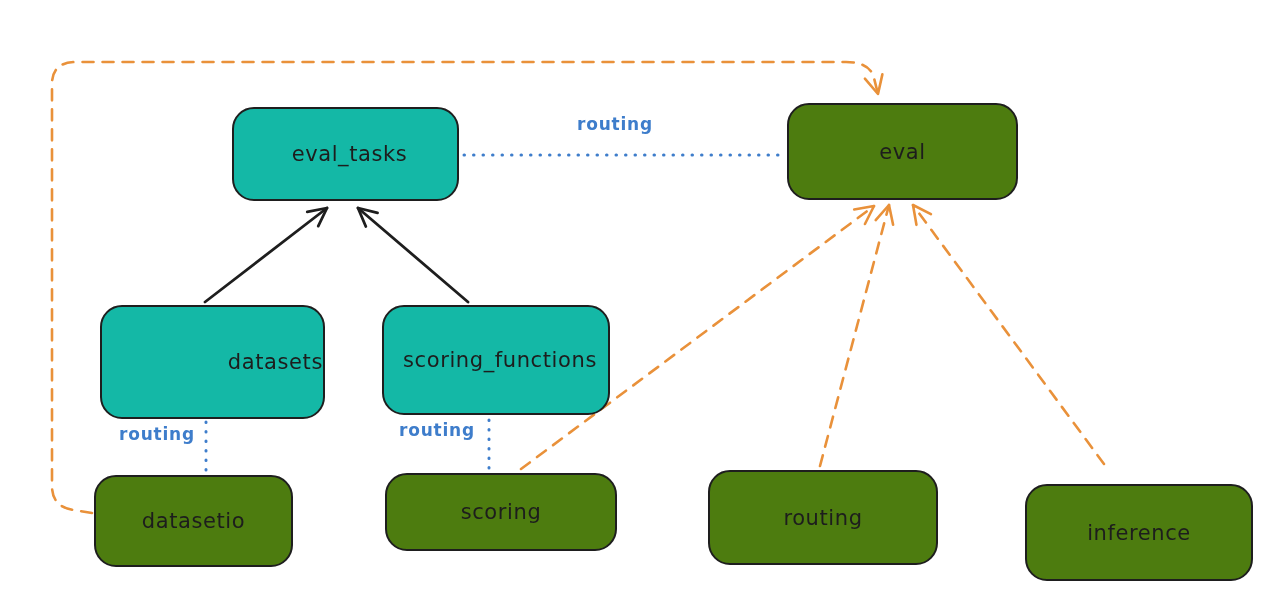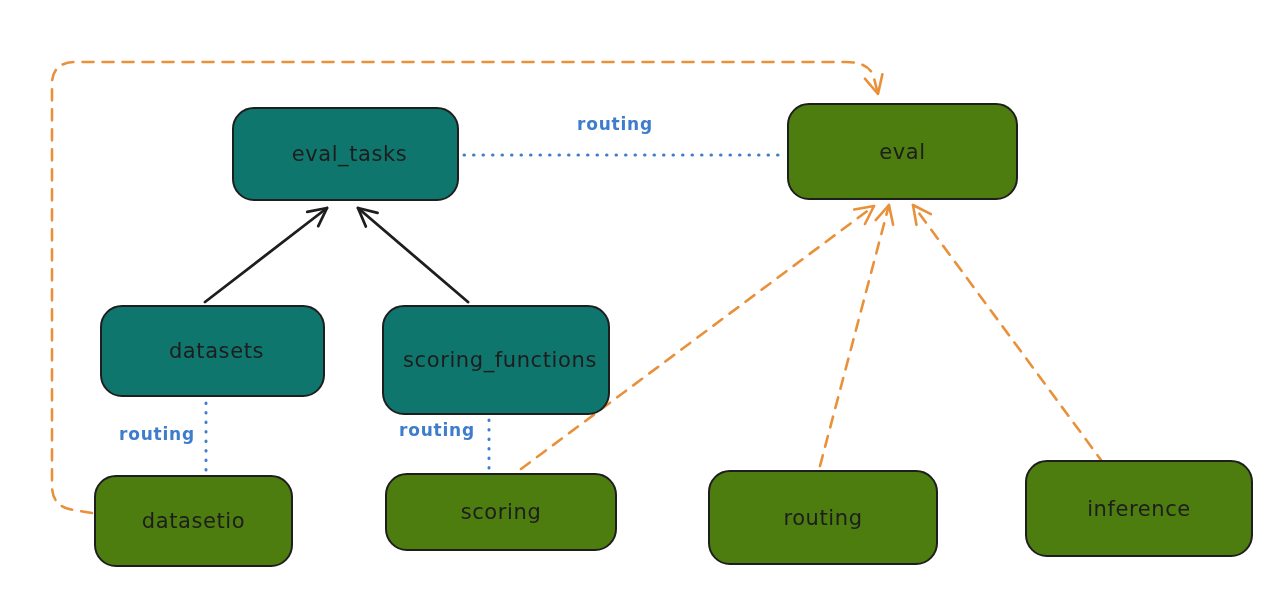--- a/index.html
+++ b/index.html
@@ -26,21 +26,21 @@
     display: flex;
     align-items: center;
     justify-content: center;
     border: 2.6px solid #1e1e1e;
     border-radius: 22px;
     font-size: 21px;
     letter-spacing: 0.6px;
     color: #1d1d1d;
     box-sizing: border-box;
   }
-  .node.blue  { background: #0f766e; padding-left: 8px; }
+  .node.blue  { background: #14b8a6; padding-left: 8px; }
   .node.green { background: #4d7c0f; }
   .edge-label {
     position: absolute;
     font-size: 17px;
     font-weight: bold;
     letter-spacing: 0.8px;
     color: #3e7dcb;
     white-space: nowrap;
   }
 </style>
@@ -73,41 +73,41 @@
   </svg>
 
   <div class="node blue" style="left:232px;  top:107px; width:227px; height:94px;">
     <span>eval_tasks</span>
   </div>
 
   <div class="node green" style="left:787px;  top:103px; width:231px; height:97px;">
     <span>eval</span>
   </div>
 
-  <div class="node blue" style="left:100px;  top:305px; width:225px; height:92px;">
+  <div class="node blue" style="left:100px;  top:305px; width:225px; height:114px;justify-content:flex-end;">
     <span>datasets</span>
   </div>
 
   <div class="node blue" style="left:382px;  top:305px; width:228px; height:110px;">
     <span>scoring_functions</span>
   </div>
 
   <div class="node green" style="left:94px;   top:475px; width:199px; height:92px;">
     <span>datasetio</span>
   </div>
 
   <div class="node green" style="left:385px;  top:473px; width:232px; height:78px;">
     <span>scoring</span>
   </div>
 
   <div class="node green" style="left:708px;  top:470px; width:230px; height:95px;">
     <span>routing</span>
   </div>
 
-  <div class="node green" style="left:1025px; top:460px; width:228px; height:97px;">
+  <div class="node green" style="left:1025px; top:484px; width:228px; height:97px;">
     <span>inference</span>
   </div>
 
   <div class="edge-label" style="left:577px; top:114px;">routing</div>
   <div class="edge-label" style="left:119px; top:424px;">routing</div>
   <div class="edge-label" style="left:399px; top:420px;">routing</div>
 
 </div>
 
 </body></html>

